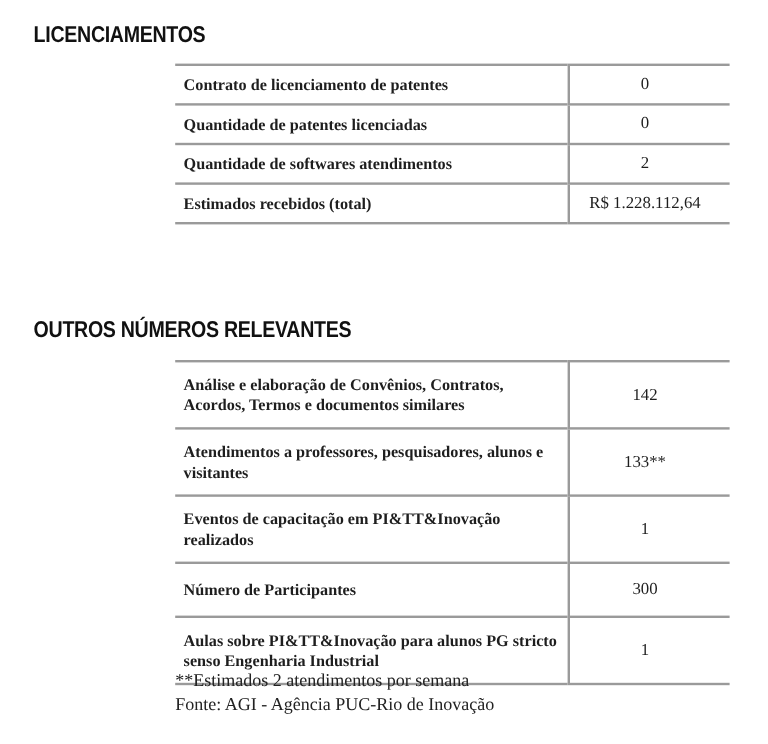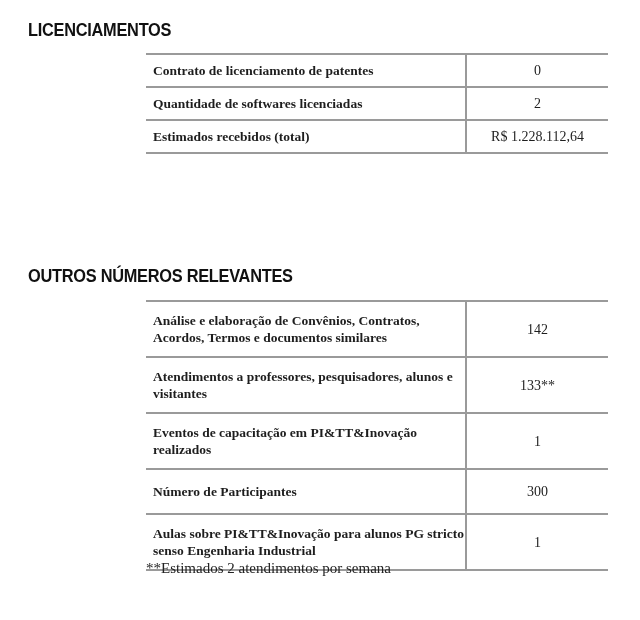--- a/index.html
+++ b/index.html
@@ -15,21 +15,21 @@
   #title2 { top: 265px; }
   table.data {
     position: absolute; left: 146px; width: 462px;
     border-collapse: collapse;
     font-family: "Liberation Serif", "DejaVu Serif", serif;
     font-size: 13.5px; color: #1e1e1e;
   }
   #table1 { top: 53px; }
   #table2 { top: 300px; }
   table.data tr { border-top: 2px solid #9a9a9a; border-bottom: 2px solid #9a9a9a; }
-  table.data td { padding: 0 0 0 7px; vertical-align: middle; line-height: 17px; }
+  table.data td { padding: 0 8px 0 7px; vertical-align: middle; line-height: 17px; }
   table.data td.label { width: 312px; border-right: 2px solid #9a9a9a; font-weight: bold; }
   table.data td.value { text-align: center; padding-left: 0; font-weight: normal; font-size: 14px; }
   #table1 tr { height: 33px; }
   #table2 tr.r2 { height: 56px; }
   #table2 tr.r1 { height: 45px; }
   .notes {
     position: absolute; left: 146px; top: 558px;
     font-family: Liberation Serif, serif; font-size: 15px; color: #222;
     line-height: 20px;
   }
@@ -40,21 +40,25 @@
 
 <h2 id="title1" class="section-title">LICENCIAMENTOS</h2>
 
 <table id="table1" class="data">
   <tbody>
     <tr>
       <td class="label">Contrato de licenciamento de patentes</td>
       <td class="value">0</td>
     </tr>
     <tr>
-      <td class="label">Quantidade de softwares licenciadas</td>
+      <td class="label">Quantidade de patentes licenciadas</td>
+      <td class="value">0</td>
+    </tr>
+    <tr>
+      <td class="label">Quantidade de softwares atendimentos</td>
       <td class="value">2</td>
     </tr>
     <tr>
       <td class="label">Estimados recebidos (total)</td>
       <td class="value">R$ 1.228.112,64</td>
     </tr>
   </tbody>
 </table>
 
 <h2 id="title2" class="section-title">OUTROS NÚMEROS RELEVANTES</h2>
@@ -79,13 +83,14 @@
     </tr>
     <tr class="r2">
       <td class="label">Aulas sobre PI&amp;TT&amp;Inovação para alunos PG stricto senso Engenharia Industrial</td>
       <td class="value">1</td>
     </tr>
   </tbody>
 </table>
 
 <div class="notes">
   <div>**Estimados 2 atendimentos por semana</div>
+  <div>Fonte: AGI - Agência PUC-Rio de Inovação</div>
 </div>
 
 </body></html>

